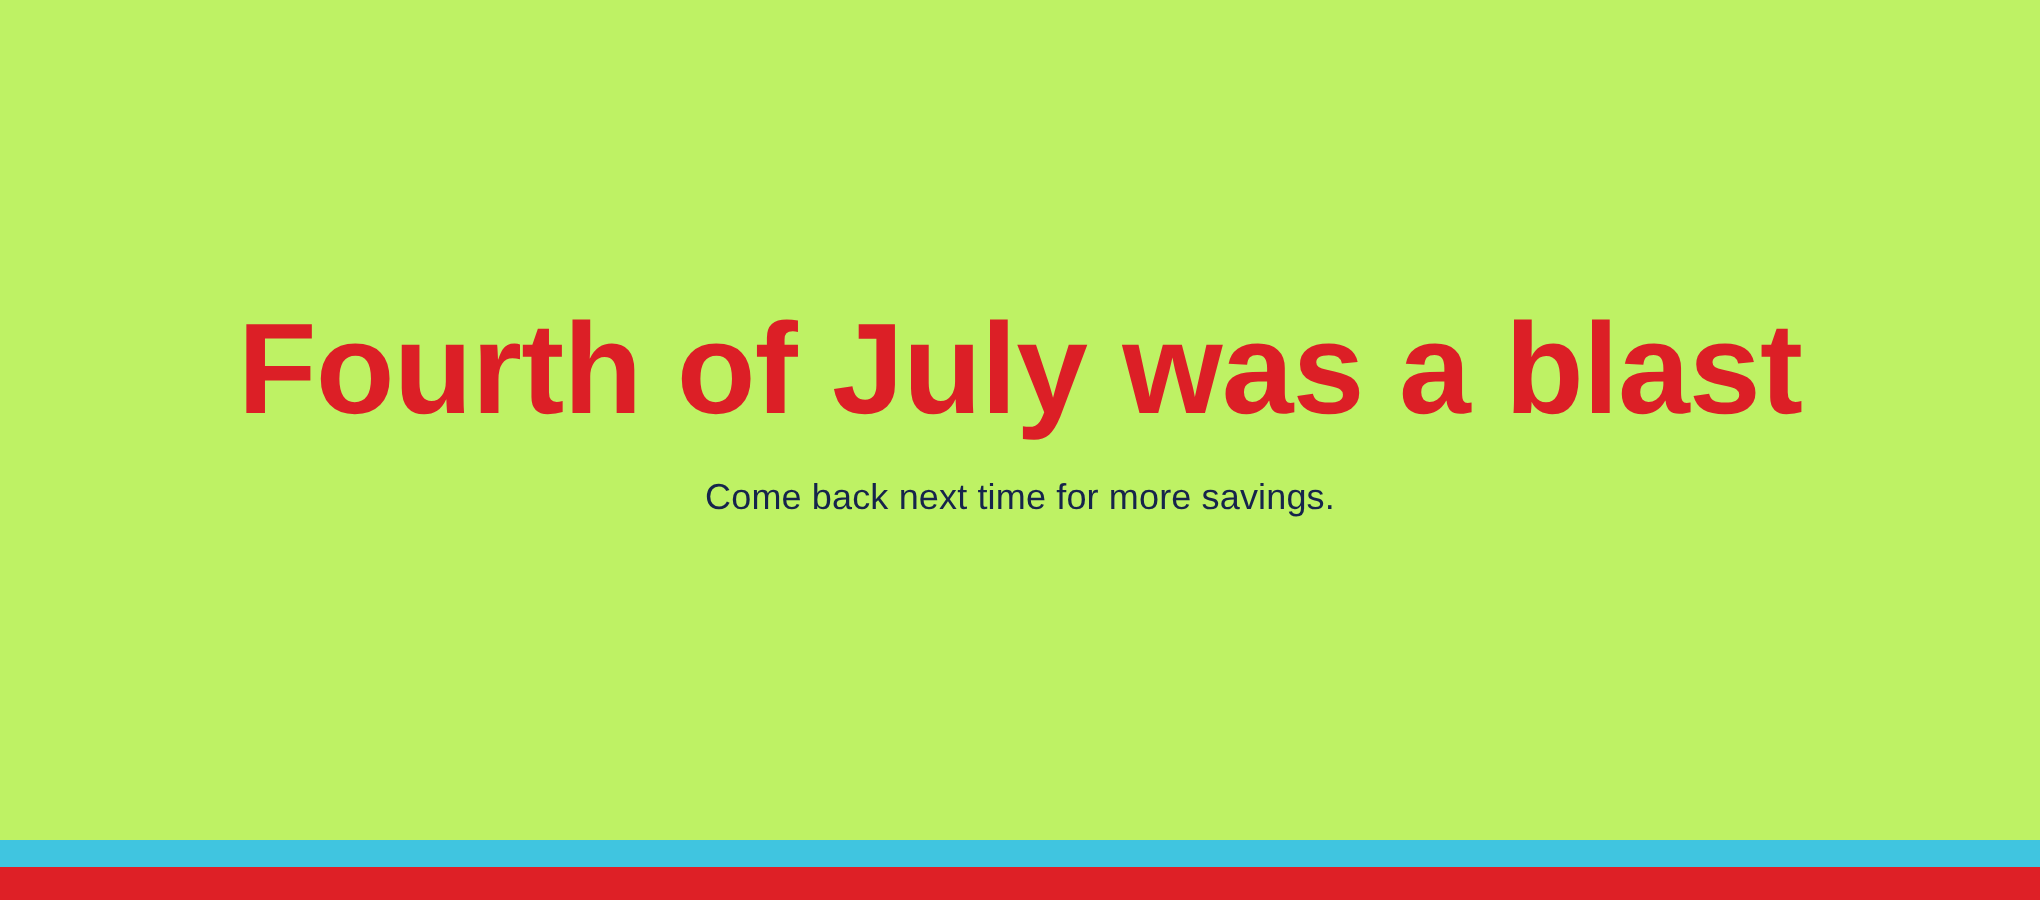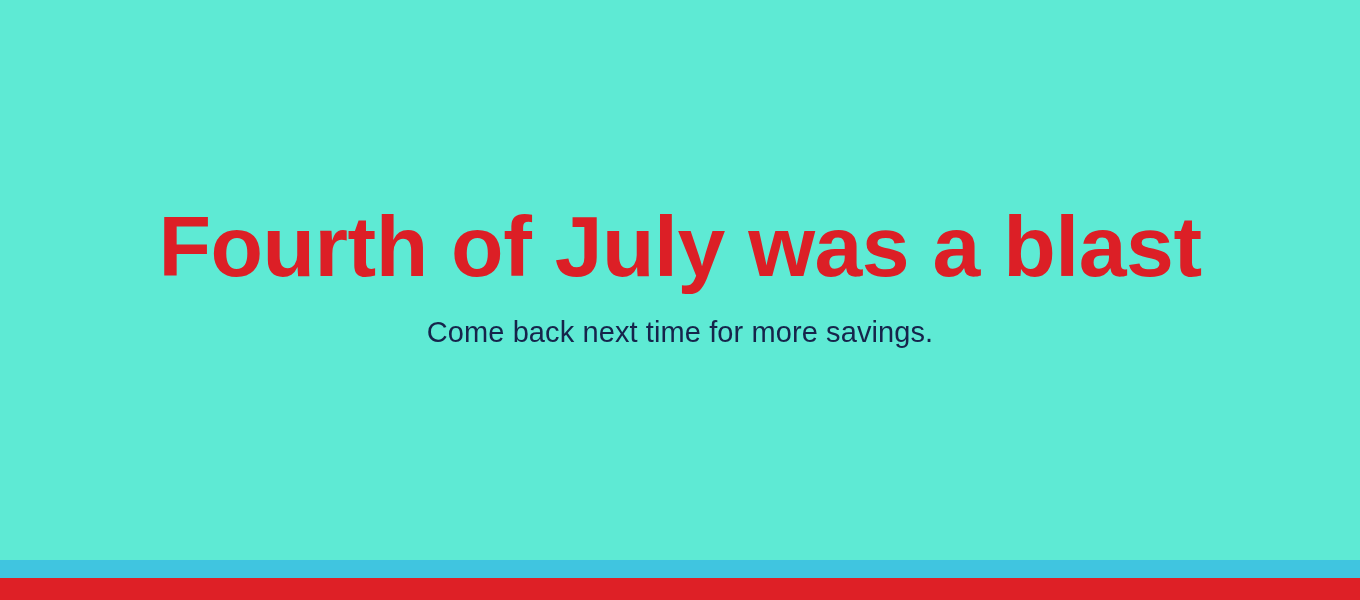--- a/index.html
+++ b/index.html
@@ -13,21 +13,21 @@
     height: 600px;
     background: #f4f4f5;
     font-family: "Liberation Sans", sans-serif;
     overflow: hidden;
   }
 
   .banner {
     position: relative;
     width: 1360px;
     height: 600px;
-    background: #5eead4;
+    background: #bef264;
     box-sizing: border-box;
     overflow: hidden;
   }
 
   
   .message-block {
     position: absolute;
     left: 0;
     top: 0;
     width: 1360px;
@@ -52,21 +52,21 @@
   }
 
   .subtitle {
     margin: 0;
     padding: 0;
     position: absolute;
     left: 0;
     top: 315px;
     width: 1360px;
     font-family: "Liberation Sans", sans-serif;
-    font-size: 29px;
+    font-size: 24px;
     font-weight: normal;
     line-height: 34px;
     letter-spacing: 0.1px;
     color: #16244b;
     white-space: nowrap;
     text-align: center;
   }
 
   
   .stripe {

